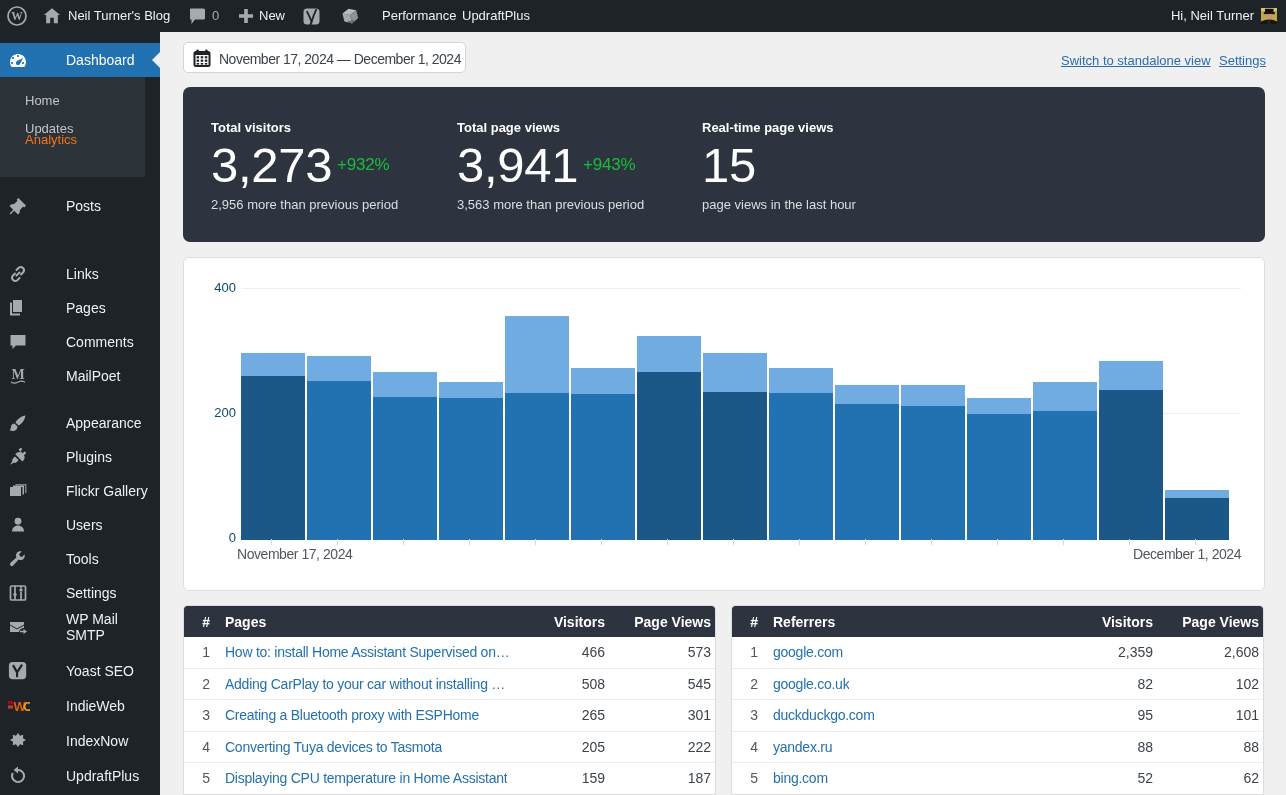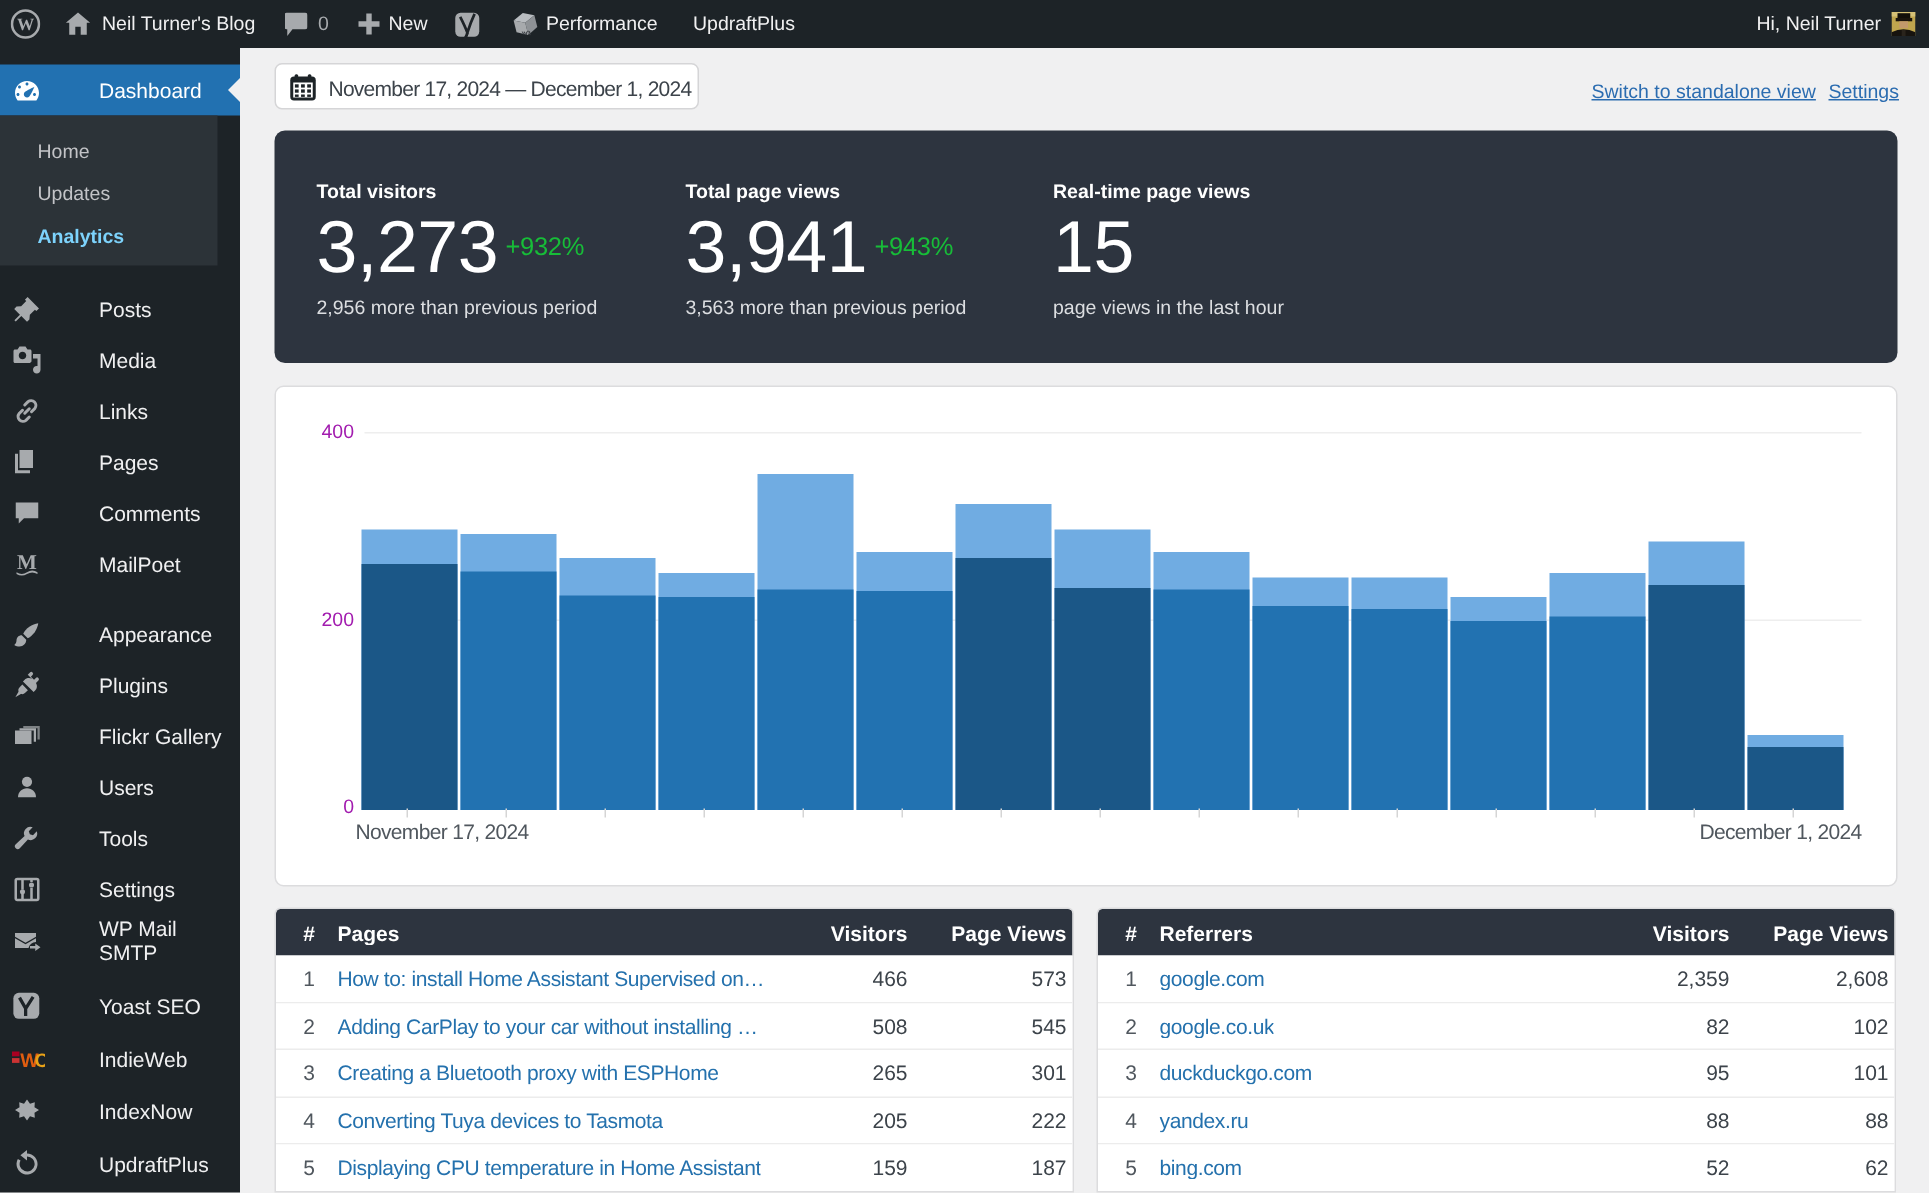--- a/index.html
+++ b/index.html
@@ -33,21 +33,21 @@
 #statsbox { position:absolute; left:183px; top:55px; width:1082px; height:155px; background:#2d343f; border-radius:7px; color:#fff; }
 .stat { position:absolute; top:0; width:246px; height:155px; }
 .stat .lbl { position:absolute; top:32.5px; left:0; font-size:13px; font-weight:bold; }
 .stat .big { position:absolute; top:54px; left:0; font-size:49px; letter-spacing:-0.3px; line-height:1; }
 .stat .pct { position:absolute; top:68px; font-size:17px; letter-spacing:-0.2px; color:#17bd38; }
 .stat .sub { position:absolute; top:110px; left:0; font-size:13px; color:#dcdee1; white-space:nowrap; }
 
 #chartbox { position:absolute; left:183px; top:225px; width:1082px; height:334px; background:#fff;
   border:1px solid #dcdcde; border-radius:6px; }
 .gline { position:absolute; left:59px; width:998px; height:1px; background:#eeeeee; }
-.ylab { position:absolute; width:42px; text-align:right; font-size:13px; color:#a21caf; }
+.ylab { position:absolute; width:42px; text-align:right; font-size:13px; color:#0c4a6e; }
 .xlab { position:absolute; top:288px; font-size:14px; color:#50575e; letter-spacing:-0.45px; }
 .bar { position:absolute; width:64px; }
 .tick { position:absolute; top:281px; width:1px; height:6px; background:#d5d5d5; }
 
 .tbl { position:absolute; top:573px; height:190px; overflow:hidden; width:533px; background:#fff; border:1px solid #dcdcde; border-radius:4px 4px 0 0; }
 .thead { position:absolute; left:0; top:0; width:531px; height:31px; background:#2d343f; border-radius:3px 3px 0 0;
   color:#fff; font-weight:bold; font-size:14px; }
 .trow { position:absolute; left:0; width:531px; height:31.5px; border-bottom:1px solid #ececec; background:#fff; font-size:14px; }
 .c-rank { position:absolute; left:0; top:50%; transform:translateY(-50%); width:26px; text-align:right; color:#50575e; }
 .c-name { position:absolute; left:41px; top:50%; transform:translateY(-50%); max-width:300px; overflow:hidden;
@@ -263,21 +263,21 @@
     <path d="M8.6 13.8 C8 16.2 7 18 5.2 19.2" stroke="#1d2327" stroke-width="1.8" fill="none"></path>
   </svg>
   <svg style="left:341px;top:7px" width="19" height="19" viewBox="0 0 20 20">
     <g transform="rotate(-14 10 10)">
       <polygon points="10,1.5 17.5,5 10,8.5 2.5,5" fill="#b8bcc0"></polygon>
       <polygon points="17.5,5 17.5,13.5 10,17.5 10,8.5" fill="#8e9296"></polygon>
       <polygon points="2.5,5 10,8.5 10,17.5 2.5,13.5" fill="#a7aaad"></polygon>
       <text x="6.2" y="14.2" font-size="4.5" font-weight="bold" fill="#32373c" transform="skewY(18)" font-family="Liberation Sans">w3</text>
     </g>
   </svg>
-  <div class="itm" style="left:364px">Performance</div>
+  <div class="itm" style="left:382px">Performance</div>
   <div class="itm" style="left:462px">UpdraftPlus</div>
   <div class="itm" style="right:32px">Hi, Neil Turner</div>
   <svg style="left:1261px;top:8px" width="16" height="16" viewBox="0 0 16 16">
     <rect width="16" height="16" fill="#bfa54e"></rect>
     <rect y="0" width="16" height="3" fill="#d6c176"></rect>
     <rect x="4" y="0.8" width="8.5" height="3.6" fill="#120e09"></rect>
     <rect x="2.8" y="4" width="11" height="2.2" fill="#1a140d"></rect>
     <rect x="5.2" y="6.2" width="5.8" height="4.6" fill="#c2996b"></rect>
     <path d="M0 16 L0 13.5 Q8 9.5 16 13.5 L16 16 Z" fill="#17130e"></path>
     <rect x="6.8" y="12" width="2.6" height="4" fill="#2a241c"></rect>
@@ -286,33 +286,27 @@
 <div id="sidebar">
   <div class="mi" id="dashItem" style="top:11px">
     <svg width="20" height="20" viewBox="0 0 20 20">
       <path fill="#fff" d="M3.76 17.01h12.48C17.34 15.63 18 13.9 18 12c0-4.41-3.58-8-8-8s-8 3.59-8 8c0 1.9.66 3.63 1.76 5.01zM9 6c0-.55.45-1 1-1s1 .45 1 1-.45 1-1 1-1-.45-1-1zM4 8c0-.55.45-1 1-1s1 .45 1 1-.45 1-1 1-1-.45-1-1zm4.52 3.4c.84-.83 6.51-3.5 6.51-3.5s-2.66 5.68-3.49 6.51c-.84.84-2.18.84-3.02 0-.83-.83-.83-2.18 0-3.01zM3 13c0-.55.45-1 1-1s1 .45 1 1-.45 1-1 1-1-.45-1-1zm11 0c0-.55.45-1 1-1s1 .45 1 1-.45 1-1 1-1-.45-1-1z"></path>
     </svg>
     <span class="txt">Dashboard</span>
   </div>
   <div id="submenu">
     <div class="smi" style="top:16px">Home</div>
     <div class="smi" style="top:44px">Updates</div>
-    <div class="smi" style="top:73px;color:#7dd3fc;font-weight:bold">Analytics</div>
+    <div class="smi" style="top:55px;color:#f97316;font-weight:normal">Analytics</div>
   </div>
   <div class="mi" style="top:157px">
     <svg width="20" height="20" viewBox="0 0 20 20">
       <path d="M10.4 2 L18 9.6 L16.2 11.4 L15.3 10.5 L11.9 13.9 L11.6 17 L10 18.5 L6.2 14.7 L2.5 18.4 L1.6 17.5 L5.3 13.8 L1.5 10 L3 8.4 L6.1 8.1 L9.5 4.7 L8.6 3.8 Z" fill="#a7aaad"></path>
     </svg>
     <span class="txt">Posts</span>
-  </div>
-  <div class="mi" style="top:191px">
-    <svg width="20" height="20" viewBox="0 0 20 20">
-      <path fill="#a7aaad" d="M13 11V4c0-.55-.45-1-1-1h-1.67L9 1H5L3.67 3H2c-.55 0-1 .45-1 1v7c0 .55.45 1 1 1h10zM7 4.5c1.38 0 2.5 1.12 2.5 2.5S8.38 9.5 7 9.5 4.5 8.38 4.5 7 5.62 4.5 7 4.5zM14 6h5v10.5c0 1.38-1.12 2.5-2.5 2.5S14 17.88 14 16.5s1.12-2.5 2.5-2.5c.17 0 .34.02.5.05V9h-3V6z"></path>
-    </svg>
-    <span class="txt">Media</span>
   </div>
   <div class="mi" style="top:225px">
     <svg width="20" height="20" viewBox="0 0 20 20">
       <g fill="none" stroke="#a7aaad" stroke-width="2" stroke-linecap="round">
         <path d="M8.5 11.5 L11.5 8.5"></path>
         <path d="M7 9.5 L4.8 11.7 a3.2 3.2 0 0 0 4.5 4.5 L11.5 14"></path>
         <path d="M13 10.5 L15.2 8.3 a3.2 3.2 0 0 0 -4.5 -4.5 L8.5 6"></path>
       </g>
     </svg>
     <span class="txt">Links</span>

